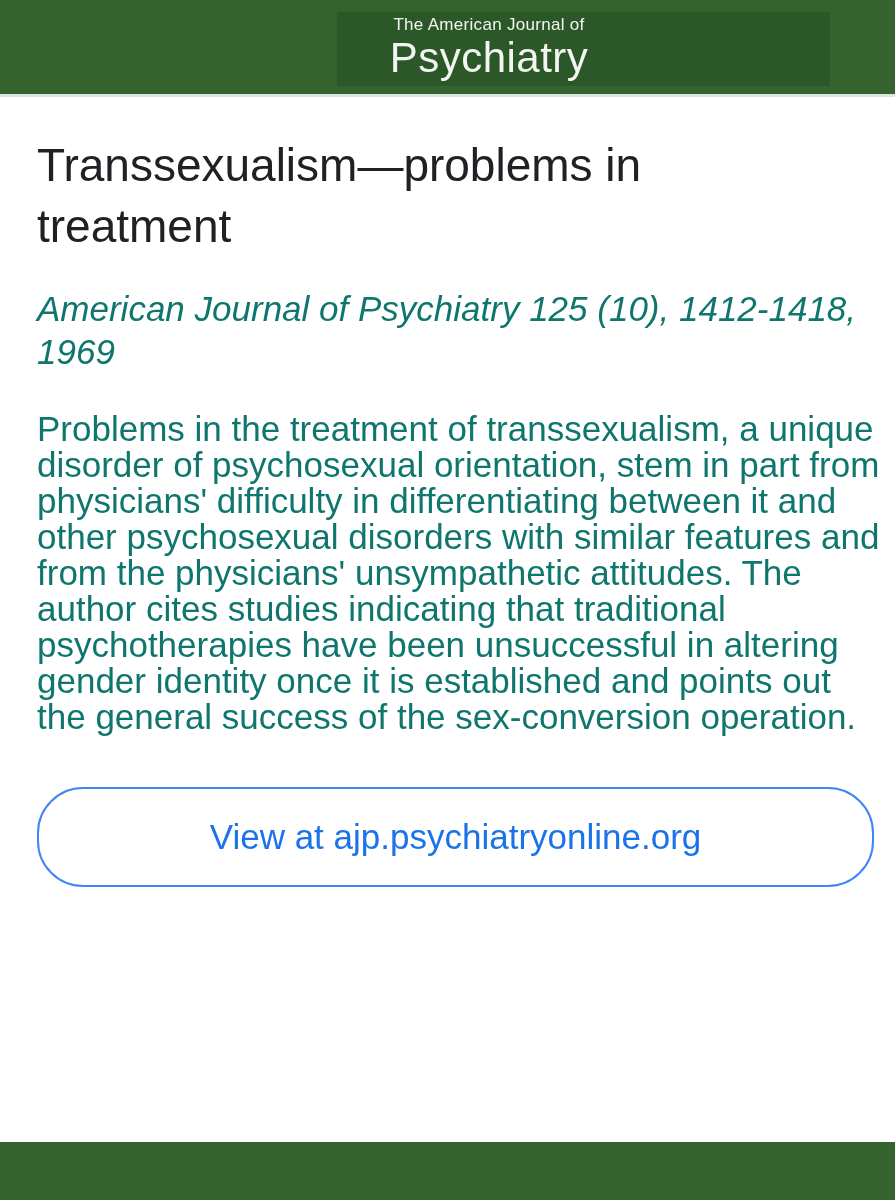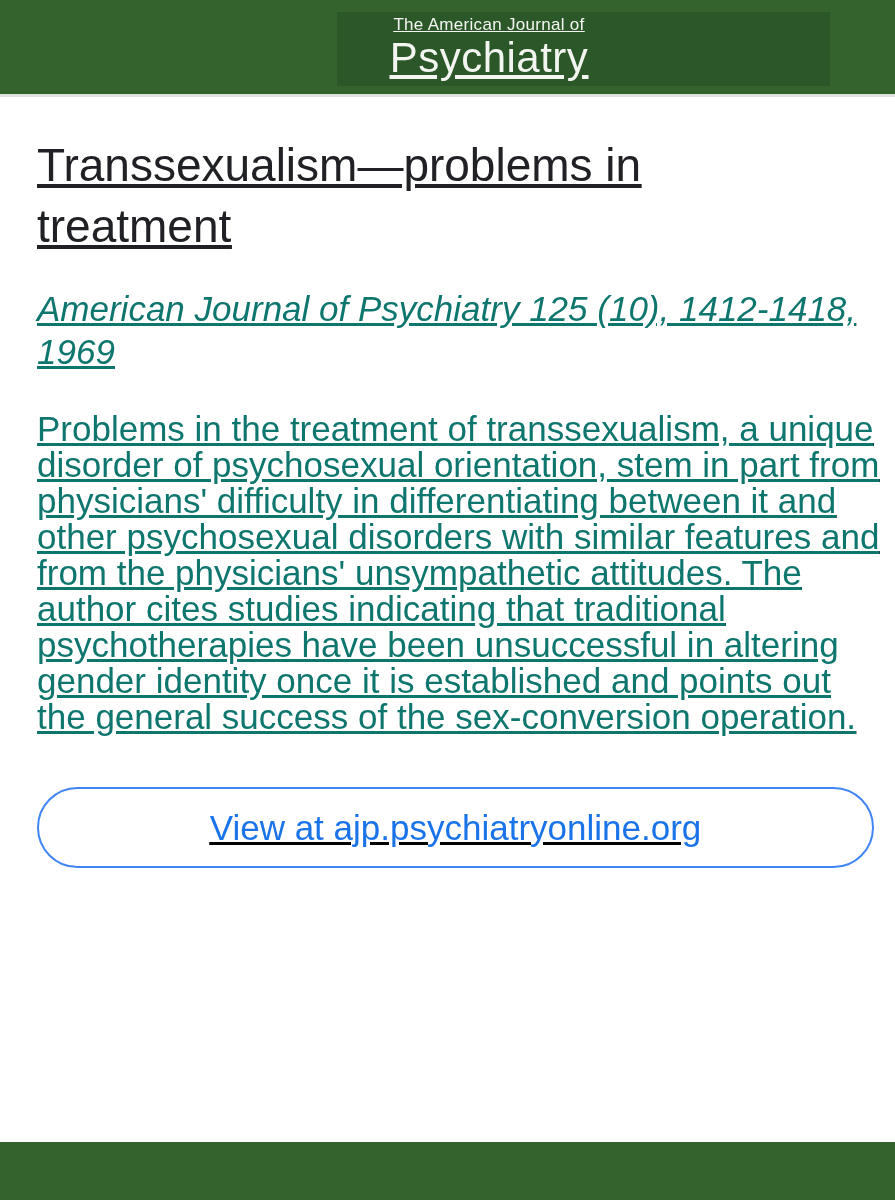--- a/index.html
+++ b/index.html
@@ -1,15 +1,15 @@
 <!DOCTYPE html>
 <html><head>
 <meta charset="utf-8">
 <style>
-  * { margin: 0; padding: 0; box-sizing: border-box; text-decoration: underline; }
+  * { margin: 0; padding: 0; box-sizing: border-box; }
   html, body { background: #ffffff; }
   body { font-family: "Liberation Sans", sans-serif; }
 
   .page {
     position: relative;
     width: 895px;
     height: 1200px;
     background: #ffffff;
     overflow: hidden;
     margin: 0 auto;
@@ -81,21 +81,21 @@
     line-height: 36px;
     color: #0f766e;
   }
 
   
   .view-button {
     display: flex;
     align-items: center;
     justify-content: center;
     margin: 52px 7px 0 0;
-    height: 81px;
+    height: 100px;
     border: 2px solid #4285f4;
     border-radius: 46px;
     background: #ffffff;
     color: #1a73e8;
     font-size: 35px;
     text-decoration: none;
     cursor: pointer;
   }
 
   

